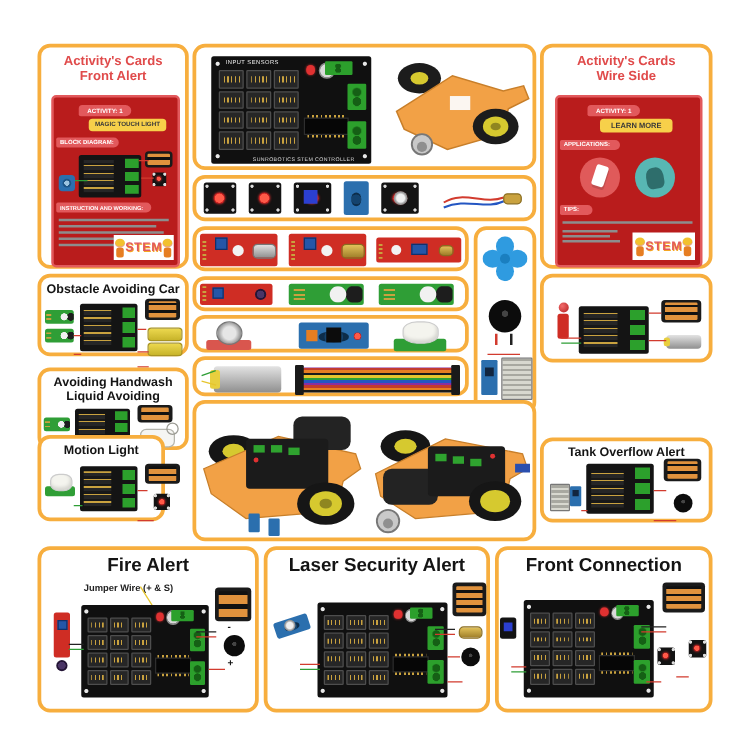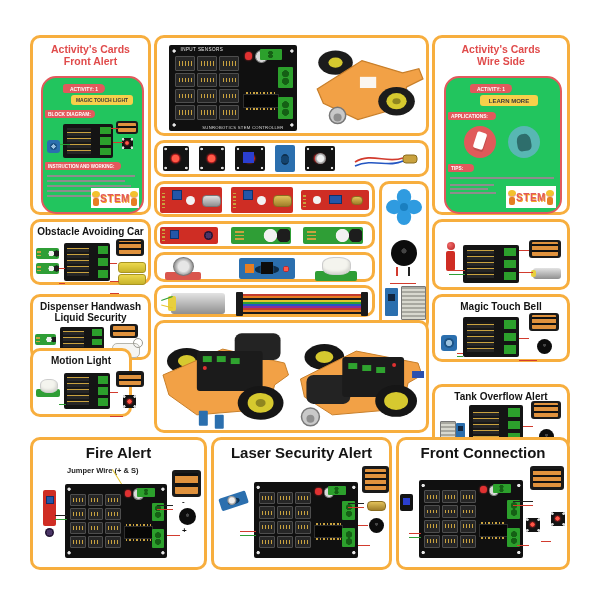--- a/index.html
+++ b/index.html
@@ -4,21 +4,21 @@
 <style>
   html,body{margin:0;padding:0;background:#fff;}
   #stage{position:relative;width:600px;height:600px;background:#ffffff;font-family:"Liberation Sans",sans-serif;overflow:hidden;}
   .panel{position:absolute;border:3px solid #f7ae3e;border-radius:10px;background:#fff;box-sizing:border-box;}
   .col-title{font-weight:bold;font-size:10px;color:#141414;text-align:center;line-height:11px;padding-top:4px;}
   .big-title{font-weight:bold;font-size:15px;color:#141414;text-align:center;padding-top:4px;}
   .red-title{font-weight:bold;font-size:10.5px;color:#e04b4b;text-align:center;line-height:12px;padding-top:5px;}
   .abs{position:absolute;}
 
   
-  .card{position:absolute;border:2.5px solid #e2595c;border-radius:15px;background:#22c55e;}
+  .card{position:absolute;border:2.5px solid #e2595c;border-radius:4px;background:#b91c1c;}
   .blob-red{position:absolute;background:#e2595c;border-radius:5px 8px 8px 3px;color:#fff;font-weight:bold;font-size:5px;display:flex;align-items:center;justify-content:center;text-transform:uppercase;}
   .blob-yel{position:absolute;background:#f7d04a;border-radius:3px;color:#3a3a3a;font-weight:bold;font-size:5px;display:flex;align-items:center;justify-content:center;text-transform:uppercase;}
   .ribbon{position:absolute;background:#e2595c;border-radius:2px 6px 6px 2px;color:#fff;font-weight:bold;font-size:4.8px;display:flex;align-items:center;padding-left:3px;text-transform:uppercase;box-sizing:border-box;}
   .tl{position:absolute;height:1.5px;background:#8d8d8d;}
   .stemlogo{position:absolute;display:flex;align-items:center;justify-content:center;background:#fff;}
   .stemtxt{font-weight:bold;font-size:10px;color:#e2595c;text-shadow:0.6px 0.6px 0 #f5a623;letter-spacing:0.5px;}
   .kid{position:relative;width:8px;height:15px;flex:0 0 8px;}
   .kid::before{content:"";position:absolute;left:0;top:0;width:8px;height:7px;background:radial-gradient(circle at 50% 30%,#f2c12e 0 60%,#e8a87c 65%);border-radius:50% 50% 45% 45%;}
   .kid::after{content:"";position:absolute;left:1px;top:7px;width:6px;height:8px;background:#e67e22;border-radius:2px;}
   .circ{position:absolute;border-radius:50%;}
@@ -334,22 +334,22 @@
     <div class="abs">
       <div class="w wr" style="left:26px;top:31px;width:6px;"></div>
       <div class="w wr" style="left:26px;top:46px;width:6px;"></div>
       <div class="w wr" style="left:77px;top:26px;width:7px;"></div>
       <div class="w wr" style="left:77px;top:44px;width:9px;"></div>
       <div class="w wr" style="left:77px;top:56px;width:9px;"></div>
     </div>
   </div>
 
   <div class="panel" style="left:30px;top:294px;width:121px;height:66px;">
-    <div class="col-title">Dispenser Handwash</div>
-    <div class="col-title" style="padding-top:0;">Liquid Security</div>
+    <div class="col-title">Avoiding Handwash</div>
+    <div class="col-title" style="padding-top:0;">Liquid Avoiding</div>
     <div class="gsensor" style="left:2px;top:37px;width:21px;height:11px;"></div>
     <div class="mpcb" style="left:27px;top:30px;width:44px;height:30px;"></div>
     <div class="bpack" style="left:77px;top:27px;width:28px;height:14px;"></div>
     <div class="pump" style="left:79px;top:46px;width:26px;height:13px;"></div>
     <div class="abs">
       <div class="w wg" style="left:23px;top:42px;width:5px;"></div>
       <div class="w wr" style="left:71px;top:34px;width:7px;"></div>
       <div class="w wr" style="left:71px;top:52px;width:9px;"></div>
     </div>
   </div>
@@ -379,35 +379,22 @@
     <div class="bpack" style="left:94px;top:18px;width:32px;height:18px;"></div>
     <div class="dcm" style="left:98px;top:46px;width:28px;height:11px;"></div>
     <div class="abs">
       <div class="w wg" style="left:14px;top:52px;width:16px;"></div>
       <div class="w wr" style="left:14px;top:48px;width:16px;"></div>
       <div class="w wr" style="left:84px;top:28px;width:10px;"></div>
       <div class="w wr" style="left:84px;top:50px;width:14px;"></div>
     </div>
   </div>
 
-  <div class="panel" style="left:432px;top:294px;width:138px;height:68px;">
-    <div class="col-title">Magic Touch Bell</div>
-    <div class="touchB" style="left:6px;top:38px;width:16px;height:16px;"></div>
-    <div class="mpcb" style="left:28px;top:20px;width:56px;height:40px;"></div>
-    <div class="bpack" style="left:94px;top:16px;width:30px;height:18px;"></div>
-    <div class="buzz" style="left:102px;top:42px;width:15px;height:15px;"></div>
-    <div class="abs">
-      <div class="w wg" style="left:22px;top:44px;width:6px;"></div>
-      <div class="w wr" style="left:22px;top:41px;width:6px;"></div>
-      <div class="w wr" style="left:84px;top:26px;width:10px;"></div>
-      <div class="w wr" style="left:84px;top:48px;width:18px;"></div>
-    </div>
-  </div>
-
-  <div class="panel" style="left:432px;top:384px;width:138px;height:68px;">
+
+  <div class="panel" style="left:432px;top:350px;width:138px;height:68px;">
     <div class="col-title">Tank Overflow Alert</div>
     <div class="watP" style="left:5px;top:34px;width:14px;height:20px;"></div>
     <div class="watM" style="left:21px;top:36px;width:9px;height:16px;"></div>
     <div class="mpcb" style="left:34px;top:18px;width:54px;height:40px;"></div>
     <div class="bpack" style="left:96px;top:14px;width:30px;height:18px;"></div>
     <div class="buzz" style="left:104px;top:42px;width:15px;height:15px;"></div>
     <div class="abs">
       <div class="w wr" style="left:30px;top:40px;width:5px;"></div>
       <div class="w wr" style="left:88px;top:24px;width:10px;"></div>
       <div class="w wr" style="left:88px;top:48px;width:18px;"></div>

